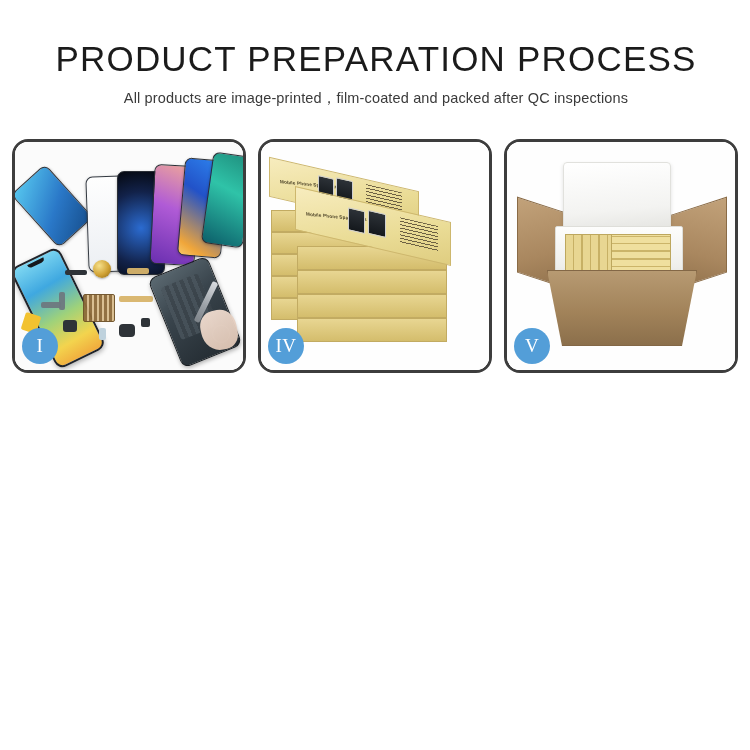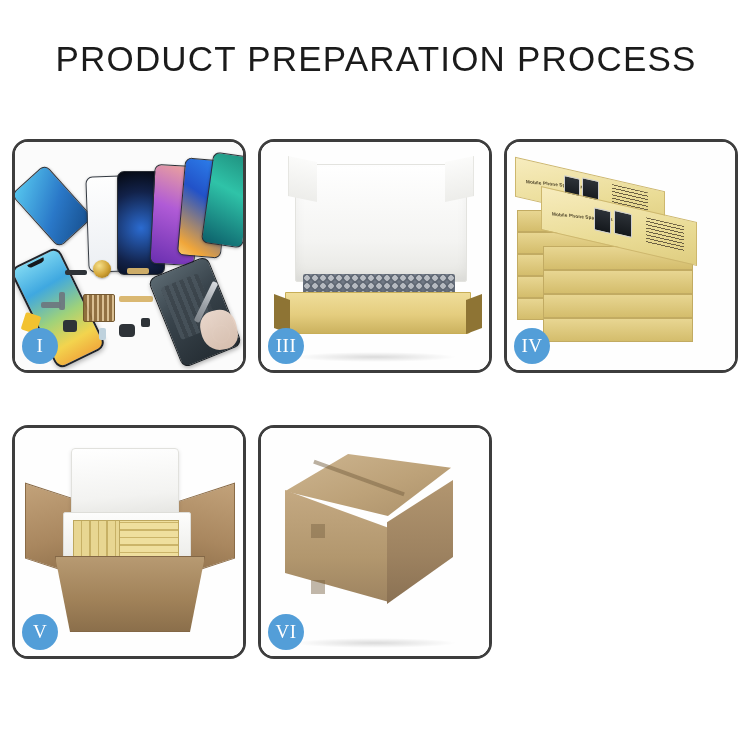--- a/index.html
+++ b/index.html
@@ -381,20 +381,21 @@
   .shadow-soft {
     position:absolute; left: 14%; bottom: 8px; width: 72%; height: 10px;
     background: radial-gradient(ellipse at center, rgba(0,0,0,.14), rgba(0,0,0,0) 70%);
   }
 </style>
 </head>
 <body>
 
 <div class="header">
   <h1 class="title">PRODUCT PREPARATION PROCESS</h1>
+  <p class="subtitle">All products are image-printed，film-coated and packed after QC inspections</p>
 </div>
 
 <div class="grid">
 
   <div class="panel">
     <div class="panel-inner">
       <div class="scene-parts">
         <div class="ph ph-a"></div>
         <div class="ph ph-b"></div>
         <div class="ph ph-c"></div>
@@ -418,31 +419,20 @@
         <div class="sticky"></div>
         <div class="chassis"></div>
         <div class="screwdriver"></div>
         <div class="hand"></div>
       </div>
     </div>
     <div class="badge">I</div>
   </div>
 
 
-  <div class="panel">
-    <div class="panel-inner">
-      <div class="scene-openbox">
-        <div class="ob-lid"></div>
-        <div class="ob-bubble"></div>
-        <div class="ob-tray"></div>
-        <div class="shadow-soft"></div>
-      </div>
-    </div>
-    <div class="badge">III</div>
-  </div>
 
   <div class="panel">
     <div class="panel-inner">
       <div class="scene-stack">
 
         <div class="st-side" style="left:10px;top:68px;width:108px;height:22px;"></div>
         <div class="st-side" style="left:10px;top:90px;width:108px;height:22px;"></div>
         <div class="st-side" style="left:10px;top:112px;width:108px;height:22px;"></div>
         <div class="st-side" style="left:10px;top:134px;width:108px;height:22px;"></div>
         <div class="st-side" style="left:10px;top:156px;width:108px;height:22px;"></div>
@@ -479,28 +469,14 @@
         <div class="cl-foamlid"></div>
         <div class="cl-foambox"></div>
         <div class="cl-content"></div>
         <div class="cl-content2"></div>
         <div class="cl-body"></div>
       </div>
     </div>
     <div class="badge">V</div>
   </div>
 
-  <div class="panel">
-    <div class="panel-inner">
-      <div class="scene-carton">
-        <div class="ct-top"></div>
-        <div class="ct-seam"></div>
-        <div class="ct-left"></div>
-        <div class="ct-right"></div>
-        <div class="ct-tape" style="left:50px;top:96px;"></div>
-        <div class="ct-tape" style="left:50px;top:152px;"></div>
-        <div class="shadow-soft"></div>
-      </div>
-    </div>
-    <div class="badge">VI</div>
-  </div>
 
 </div>
 
 </body></html>

